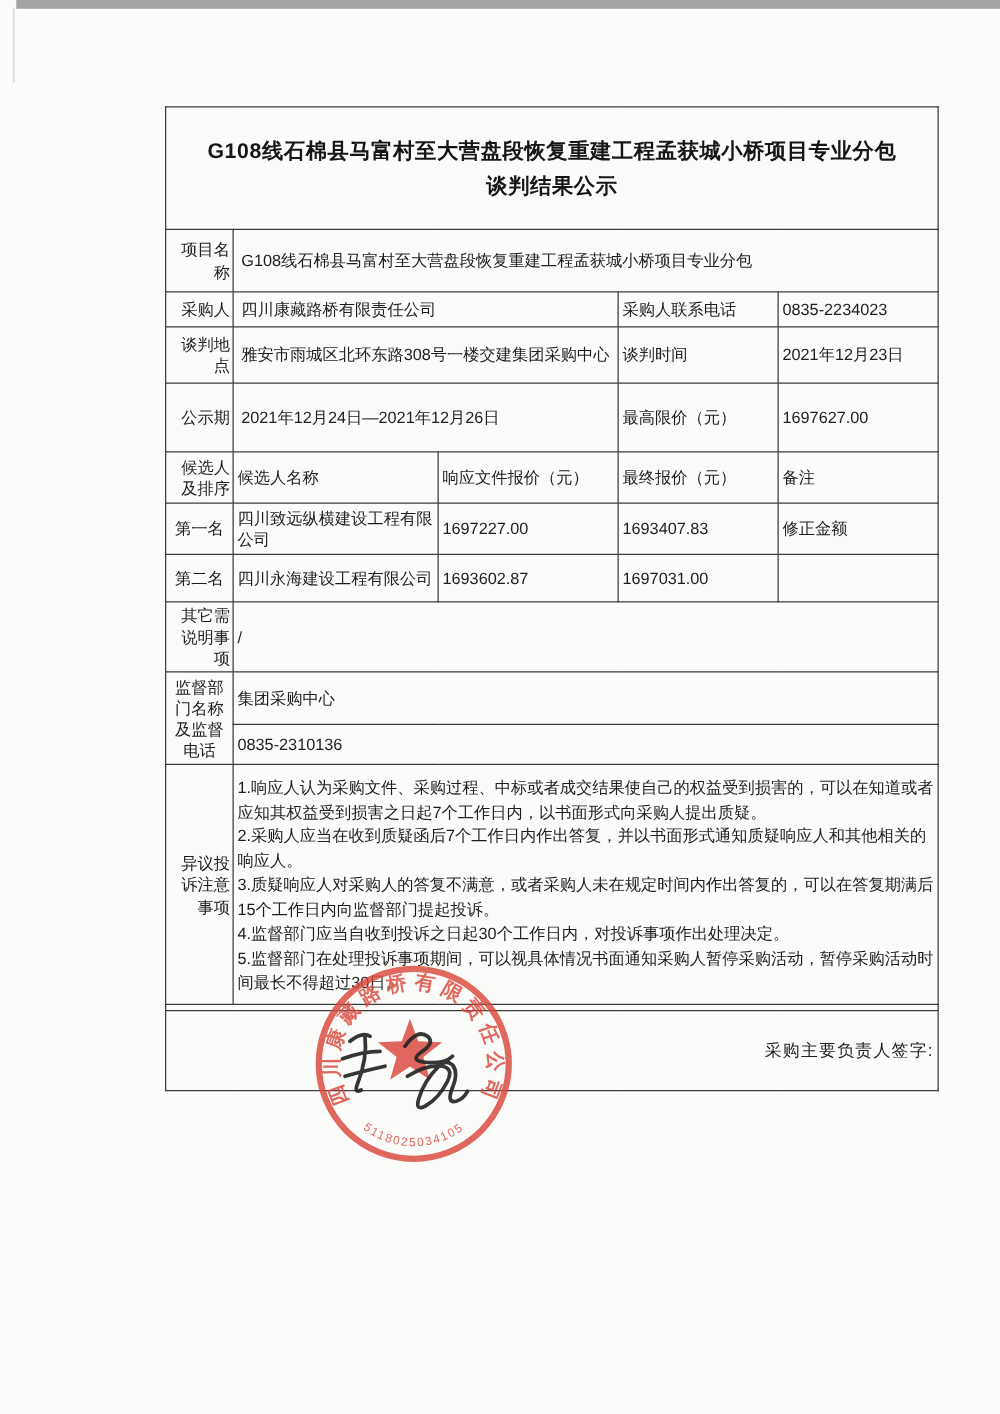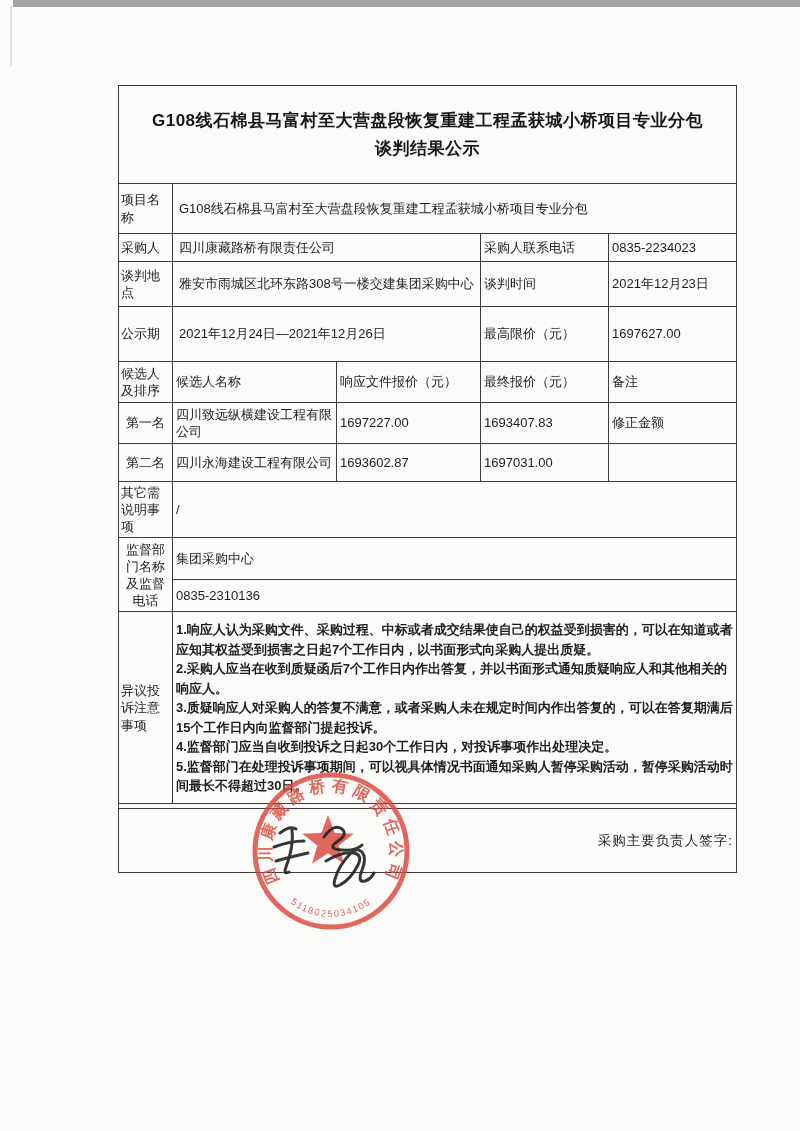--- a/index.html
+++ b/index.html
@@ -13,21 +13,21 @@
   }
   .scan-band-top {
     position:absolute; left:13px; top:0; width:787px; height:7px;
     background:#8f8f8f; opacity:.8;
   }
   .scan-edge-left {
     position:absolute; left:10px; top:6px; width:2px; height:60px;
     background:#c9c9c9; opacity:.5;
   }
   table.doc-table {
-    position:absolute; left:118px; top:85px; width:618px;
+    position:absolute; left:132px; top:85px; width:618px;
     border-collapse:collapse; table-layout:fixed;
     font-size:13px; color:#1d1d1d;
   }
   .doc-table td {
     border:1px solid #3c3c3c;
     padding:2px 3px;
     vertical-align:middle;
     line-height:1.32;
     word-break:break-all;
   }
@@ -43,29 +43,29 @@
   .r-other    { height:52px; }
   .r-supa     { height:42px; }
   .r-supb     { height:32px;margin-left:28px; }
   .r-obj      { height:192px; }
   .r-spacer   { height:5px; }
   .r-sign     { height:64px; }
 
   .title-cell { text-align:center; vertical-align:middle; border-bottom:1px solid #3c3c3c; }
   .doc-title-line { font-size:17px; font-weight:bold; letter-spacing:.5px; line-height:1.6; color:#161616; }
 
-  td.lab { text-align:left; padding:2px 2px; }
+  td.lab { text-align:right; padding:2px 2px; }
   td.lab-c { text-align:center; padding:2px 2px; }
   td.val-l { text-align:left; padding:2px 6px; }
   td.val-c { }
   td.rank { text-align:center; }
   .spacer-cell { padding:0; height:5px; }
   .sign-cell { text-align:right; padding-left:3px; font-size:13.5px; letter-spacing:1px; vertical-align:middle; }
 
-  .obj-cell { padding:6px 8px 4px 8px; vertical-align:middle;font-weight:bold; }
+  .obj-cell { padding:6px 8px 4px 8px; vertical-align:middle; }
   .obj-item { line-height:1.5; text-align:left; }
 
   
   .stamp-wrap {
     position:absolute; left:250px; top:770px; width:162px; height:162px;
     pointer-events:none;
   }
   .sig-wrap {
     position:absolute; left:262px; top:795px; width:150px; height:105px;
     pointer-events:none;

